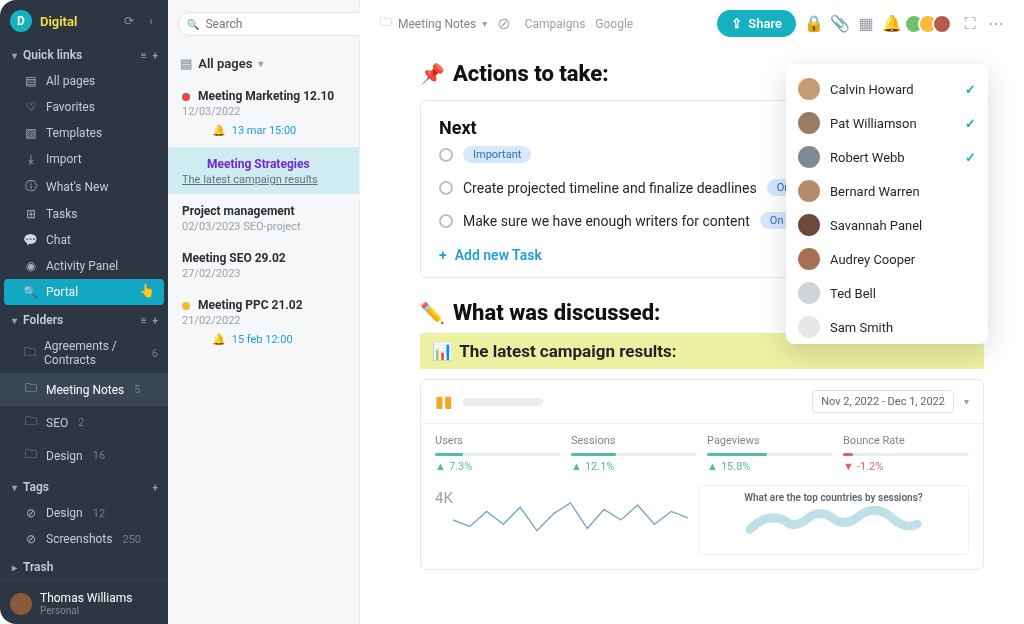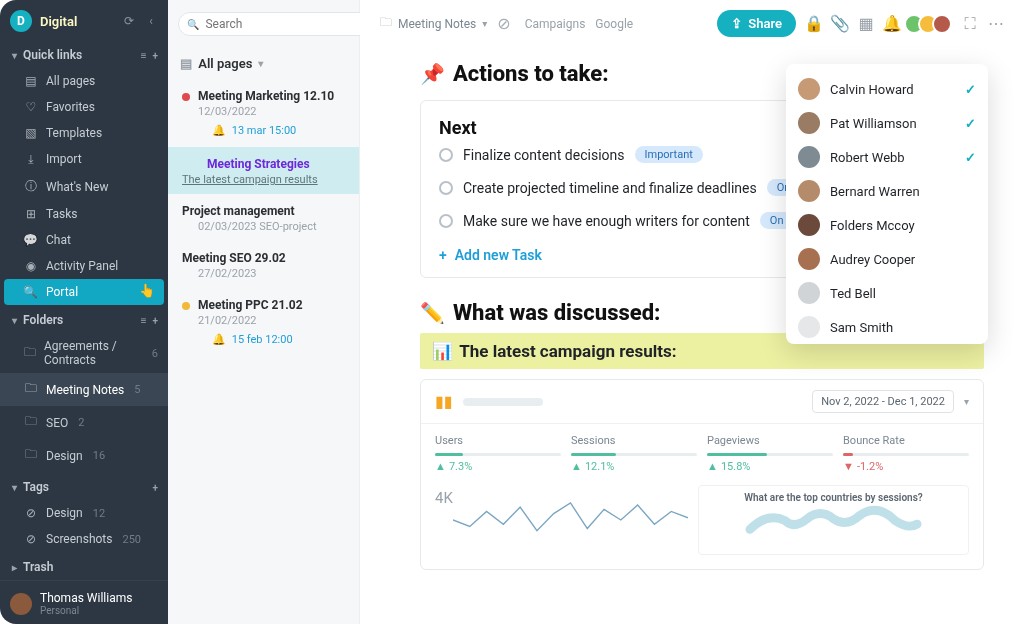--- a/index.html
+++ b/index.html
@@ -3,21 +3,21 @@
 <meta charset="utf-8">
 <style>
 * { box-sizing: border-box; margin: 0; padding: 0; font-family: -apple-system, BlinkMacSystemFont, "Segoe UI", Roboto, Helvetica, Arial, sans-serif; }
 html, body { width: 1024px; height: 624px; overflow: hidden; background: #fff; border-radius: 16px; }
 .app { display: flex; width: 100%; height: 100%; }
 
 
 .sidebar { width: 168px; background: #2d3743; color: #c5ccd3; display: flex; flex-direction: column; font-size: 12px; }
 .sidebar-head { display: flex; align-items: center; padding: 10px 10px 8px 10px; gap: 8px; }
 .ws-badge { width: 22px; height: 22px; border-radius: 50%; background: #15b1c1; color: #fff; display: flex; align-items: center; justify-content: center; font-weight: 700; font-size: 12px; }
-.ws-name { flex: 1; color: #fef9c3; font-weight: 600; font-size: 13px; }
+.ws-name { flex: 1; color: #fde047; font-weight: 600; font-size: 13px; }
 .head-ico { width: 14px; height: 14px; opacity: .6; display: inline-flex; align-items: center; justify-content: center; }
 .section-head { display: flex; align-items: center; padding: 8px 10px 6px 12px; gap: 6px; color: #c5ccd3; font-weight: 600; }
 .section-head .spacer { flex: 1; }
 .nav-item { display: flex; align-items: center; gap: 8px; padding: 6px 10px 6px 24px; cursor: pointer; }
 .nav-item.sel { background: #3a4653; color: #fff; }
 .nav-item.active { background: #12a7c2; color: #fff; border-radius: 4px; margin: 0 4px; padding-left: 20px; }
 .nav-ico { width: 14px; display: inline-flex; align-items: center; justify-content: center; opacity: .8; font-size: 12px; }
 .nav-count { color: #6f7c89; font-size: 11px; margin-left: 2px; }
 .sidebar .grow { flex: 1; }
 .user-foot { display: flex; align-items: center; gap: 8px; padding: 10px; border-top: 1px solid rgba(255,255,255,0.05); }
@@ -30,21 +30,21 @@
 .pages-top { display: flex; align-items: center; gap: 8px; padding: 10px 10px 8px 10px; }
 .search-wrap { flex: 1; display: flex; align-items: center; background: #fff; border: 1px solid #e3e6e9; border-radius: 14px; padding: 4px 8px; gap: 6px; }
 .search-wrap input { flex: 1; border: 0; outline: 0; font-size: 12px; color: #5b6670; background: transparent; }
 .add-btn { width: 28px; height: 28px; border-radius: 50%; background: #17b1c1; color: #fff; display: flex; align-items: center; justify-content: center; font-size: 18px; font-weight: 600; }
 .all-pages { display: flex; align-items: center; gap: 6px; padding: 10px 12px 8px 12px; font-weight: 600; font-size: 13px; color: #2b2f33; }
 .all-pages .pg-ico { color: #9aa2aa; }
 .page-item { padding: 10px 14px 8px 14px; cursor: pointer; }
 .page-row { display: flex; align-items: flex-start; gap: 8px; }
 .dot { width: 8px; height: 8px; border-radius: 50%; margin-top: 4px; flex-shrink: 0; }
 .page-title { font-weight: 700; font-size: 12px; color: #2b2f33; }
-.page-date { font-size: 11px; color: #9aa2aa; margin-top: 2px; margin-left: 16px; }
+.page-date { font-size: 11px; color: #9aa2aa; margin-top: 2px; }
 .page-item.sub .page-date { margin-left: 0; text-decoration: underline; }
 .page-item.sel { background: #cfecf1; }
 .page-item.sel .page-title { color: #6d28d9; padding-left: 25px; }
 .page-item.sel .page-date { color: #5f737a; }
 .bell-line { display: flex; align-items: center; gap: 6px; color: #1f9fd8; font-size: 11px; padding: 6px 0 2px 30px; }
 
 
 .main { flex: 1; background: #fff; display: flex; flex-direction: column; position: relative; }
 .topbar { display: flex; align-items: center; padding: 10px 20px 8px 20px; gap: 10px; }
 .bc { display: flex; align-items: center; gap: 6px; color: #7b8792; font-size: 12px; }
@@ -321,21 +321,20 @@
       <div class="h-row">
         <span class="h-emoji">📌</span>
         <span class="h-text">Actions to take:</span>
       </div>
 
       <div class="card">
         <div class="card-h">Next</div>
         <div id="task-list">
             <div class="task">
               <span class="radio"></span>
-              <span>Finalize content decisions</span>
               <span class="badge important">Important</span>
             </div>
             <div class="task">
               <span class="radio"></span>
               <span>Create projected timeline and finalize deadlines</span>
               <span class="badge onwork">On work</span>
             </div>
             <div class="task">
               <span class="radio"></span>
               <span>Make sure we have enough writers for content</span>
@@ -429,21 +428,21 @@
             <span class="sp-ava" style="background:#7e8b92"></span>
             <span class="sp-name">Robert Webb</span>
             <span class="sp-check">✓</span>
           </div>
           <div class="sp-item">
             <span class="sp-ava" style="background:#b58c6b"></span>
             <span class="sp-name">Bernard Warren</span>
           </div>
           <div class="sp-item">
             <span class="sp-ava" style="background:#6b4a3c"></span>
-            <span class="sp-name">Folders Mccoy</span>
+            <span class="sp-name">Savannah Panel</span>
           </div>
           <div class="sp-item">
             <span class="sp-ava" style="background:#a77151"></span>
             <span class="sp-name">Audrey Cooper</span>
           </div>
           <div class="sp-item">
             <span class="sp-ava" style="background:#d0d4d7"></span>
             <span class="sp-name">Ted Bell</span>
           </div>
           <div class="sp-item">

